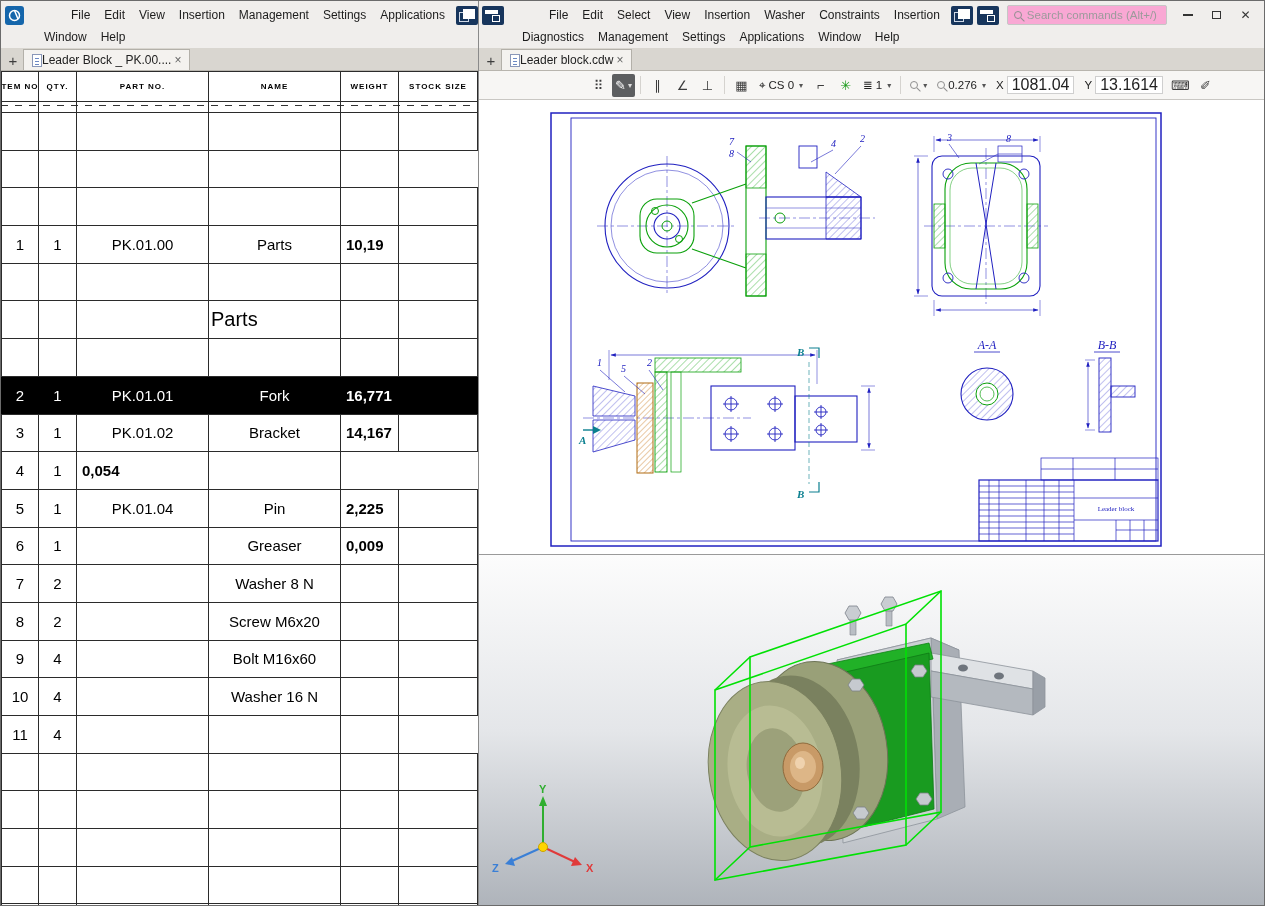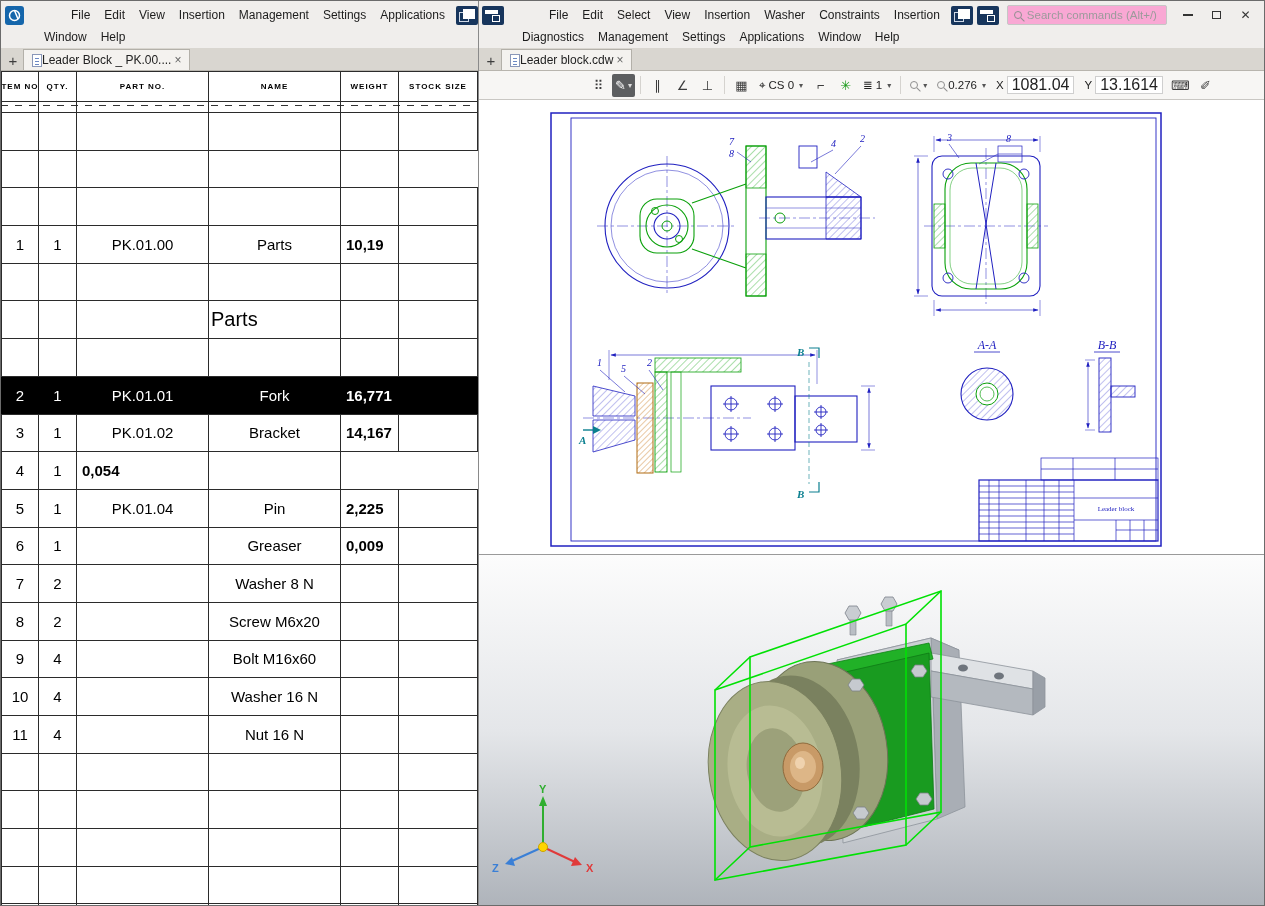--- a/index.html
+++ b/index.html
@@ -264,21 +264,20 @@
             <div class="t-cell c1">4</div>
             <div class="t-cell c2"></div>
             <div class="t-cell c3">Washer 16 N</div>
             <div class="t-cell c4"></div>
             <div class="t-cell c5"></div>
           </div>
           <div class="t-row data">
             <div class="t-cell c0">11</div>
             <div class="t-cell c1">4</div>
             <div class="t-cell c2"></div>
-            <div class="t-cell c3">Nut 16 N</div>
             <div class="t-cell c4"></div>
             <div class="t-cell c5"></div>
           </div>
           <div class="t-row empty">
             <div class="t-cell c0"></div>
             <div class="t-cell c1"></div>
             <div class="t-cell c2"></div>
             <div class="t-cell c3"></div>
             <div class="t-cell c4"></div>
             <div class="t-cell c5"></div>

